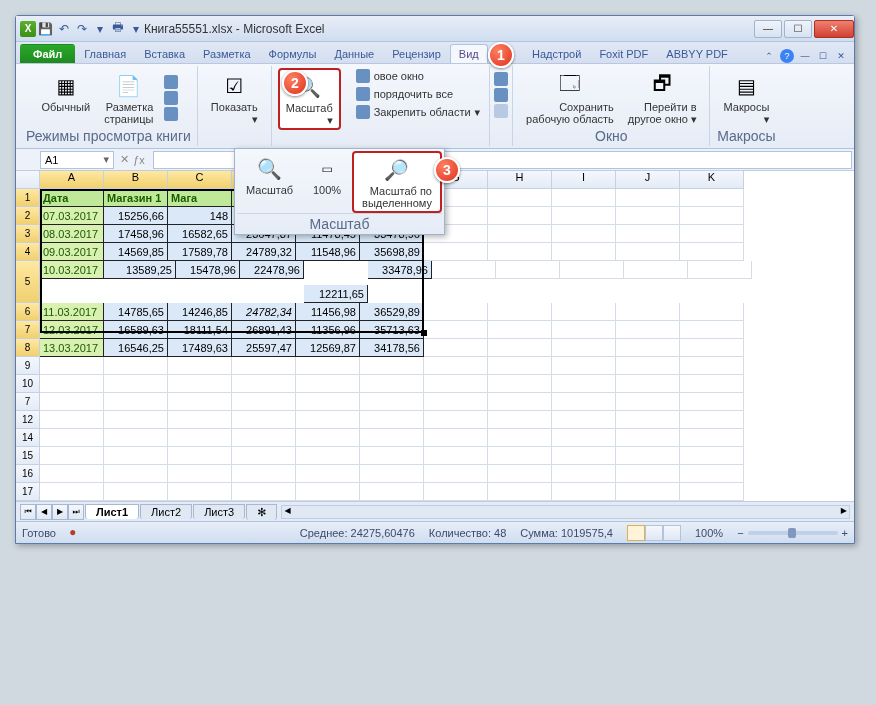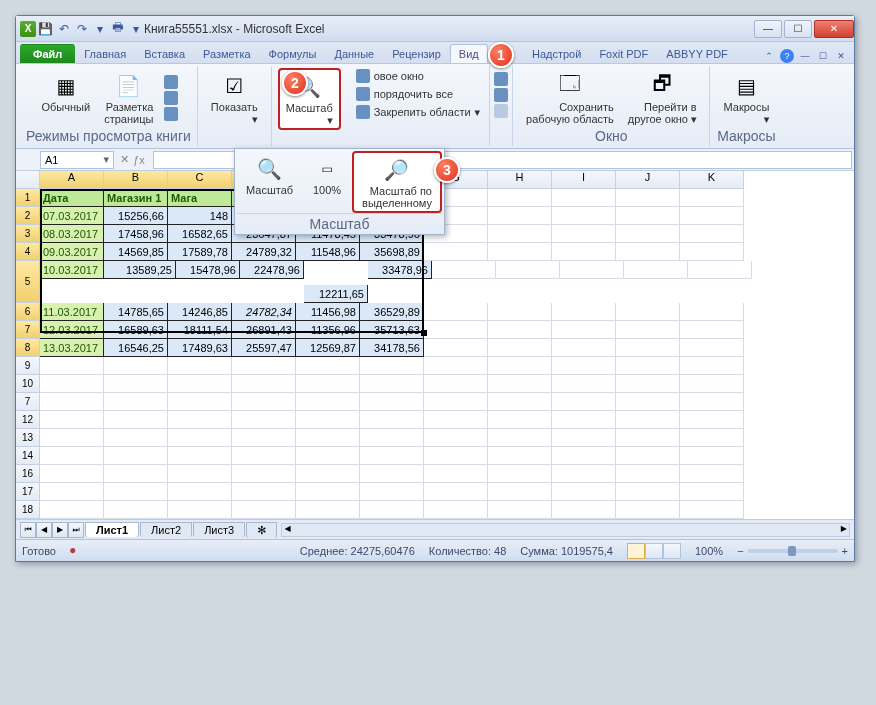--- a/index.html
+++ b/index.html
@@ -396,77 +396,63 @@
         <div class="cell" style="width: 64px;"></div>
         <div class="cell" style="width: 64px;"></div>
         <div class="cell" style="width: 64px;"></div>
         <div class="cell" style="width: 64px;"></div>
         <div class="cell" style="width: 64px;"></div>
         <div class="cell" style="width: 64px;"></div>
         <div class="cell" style="width: 64px;"></div>
         <div class="cell" style="width: 64px;"></div>
       </div>
       <div class="row">
-        <div class="rowhdr">13</div>
-        <div class="cell" style="width: 64px;"></div>
-        <div class="cell" style="width: 64px;"></div>
-        <div class="cell" style="width: 64px;"></div>
-        <div class="cell" style="width: 64px;"></div>
-        <div class="cell" style="width: 64px;"></div>
-        <div class="cell" style="width: 64px;"></div>
-        <div class="cell" style="width: 64px;"></div>
-        <div class="cell" style="width: 64px;"></div>
-        <div class="cell" style="width: 64px;"></div>
-        <div class="cell" style="width: 64px;"></div>
-        <div class="cell" style="width: 64px;"></div>
-      </div>
-      <div class="row">
         <div class="rowhdr">14</div>
         <div class="cell" style="width: 64px;"></div>
         <div class="cell" style="width: 64px;"></div>
         <div class="cell" style="width: 64px;"></div>
         <div class="cell" style="width: 64px;"></div>
         <div class="cell" style="width: 64px;"></div>
         <div class="cell" style="width: 64px;"></div>
         <div class="cell" style="width: 64px;"></div>
         <div class="cell" style="width: 64px;"></div>
         <div class="cell" style="width: 64px;"></div>
         <div class="cell" style="width: 64px;"></div>
         <div class="cell" style="width: 64px;"></div>
       </div>
       <div class="row">
+        <div class="rowhdr">15</div>
+        <div class="cell" style="width: 64px;"></div>
+        <div class="cell" style="width: 64px;"></div>
+        <div class="cell" style="width: 64px;"></div>
+        <div class="cell" style="width: 64px;"></div>
+        <div class="cell" style="width: 64px;"></div>
+        <div class="cell" style="width: 64px;"></div>
+        <div class="cell" style="width: 64px;"></div>
+        <div class="cell" style="width: 64px;"></div>
+        <div class="cell" style="width: 64px;"></div>
+        <div class="cell" style="width: 64px;"></div>
+        <div class="cell" style="width: 64px;"></div>
+      </div>
+      <div class="row">
         <div class="rowhdr">16</div>
         <div class="cell" style="width: 64px;"></div>
         <div class="cell" style="width: 64px;"></div>
         <div class="cell" style="width: 64px;"></div>
         <div class="cell" style="width: 64px;"></div>
         <div class="cell" style="width: 64px;"></div>
         <div class="cell" style="width: 64px;"></div>
         <div class="cell" style="width: 64px;"></div>
         <div class="cell" style="width: 64px;"></div>
         <div class="cell" style="width: 64px;"></div>
         <div class="cell" style="width: 64px;"></div>
         <div class="cell" style="width: 64px;"></div>
       </div>
       <div class="row">
         <div class="rowhdr">17</div>
-        <div class="cell" style="width: 64px;"></div>
-        <div class="cell" style="width: 64px;"></div>
-        <div class="cell" style="width: 64px;"></div>
-        <div class="cell" style="width: 64px;"></div>
-        <div class="cell" style="width: 64px;"></div>
-        <div class="cell" style="width: 64px;"></div>
-        <div class="cell" style="width: 64px;"></div>
-        <div class="cell" style="width: 64px;"></div>
-        <div class="cell" style="width: 64px;"></div>
-        <div class="cell" style="width: 64px;"></div>
-        <div class="cell" style="width: 64px;"></div>
-      </div>
-      <div class="row">
-        <div class="rowhdr">18</div>
         <div class="cell" style="width: 64px;"></div>
         <div class="cell" style="width: 64px;"></div>
         <div class="cell" style="width: 64px;"></div>
         <div class="cell" style="width: 64px;"></div>
         <div class="cell" style="width: 64px;"></div>
         <div class="cell" style="width: 64px;"></div>
         <div class="cell" style="width: 64px;"></div>
         <div class="cell" style="width: 64px;"></div>
         <div class="cell" style="width: 64px;"></div>
         <div class="cell" style="width: 64px;"></div>

